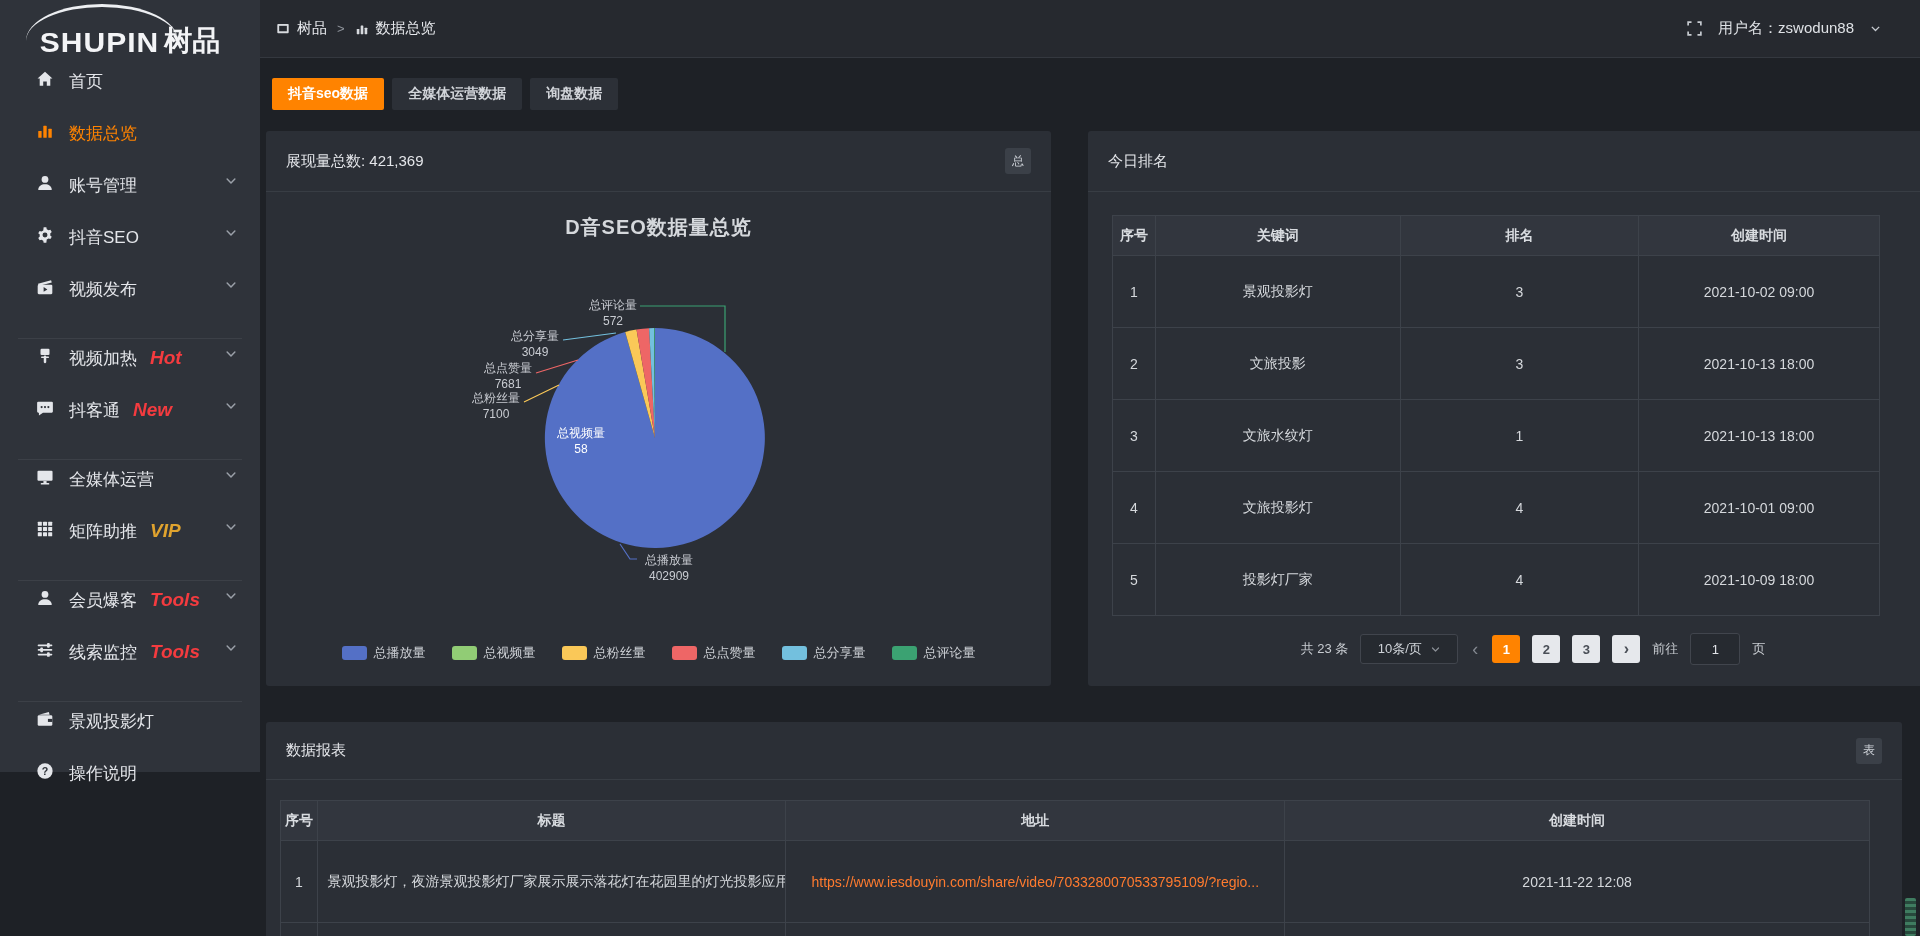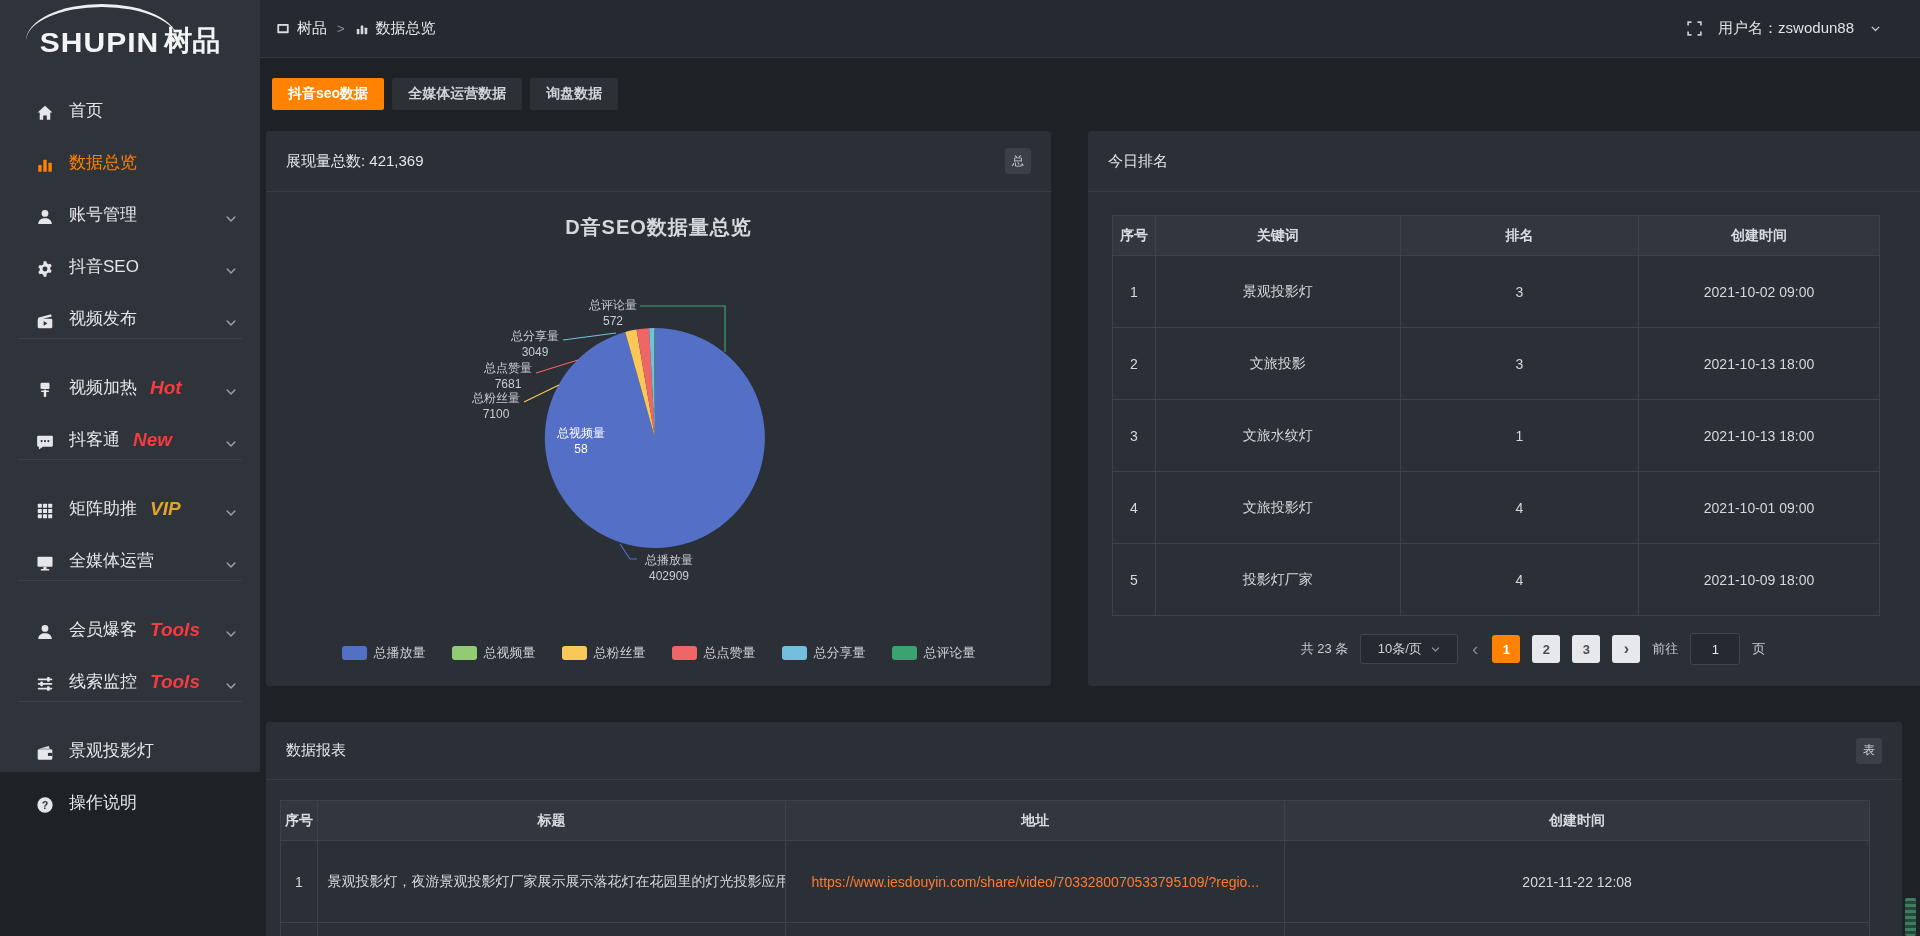--- a/index.html
+++ b/index.html
@@ -7,21 +7,21 @@
        font-family:"Liberation Sans","DejaVu Sans",sans-serif;color:#dcdee2;font-size:14px}
   svg{display:block}
   
   .sidebar{position:absolute;left:0;top:0;width:260px;height:772px;background:#2f333a}
   .logo{height:60px;position:relative;display:flex;align-items:flex-end;justify-content:center;padding-bottom:8px}
   .logo-arc{position:absolute;top:4px;left:26px;width:152px;height:36px;border-top:3px solid #edeff2;
             border-radius:50% 50% 0 0 / 95% 95% 0 0}
   .logo-en{font-size:30px;font-weight:800;color:#f3f4f6;letter-spacing:1px;transform:scaleY(.92)}
   .logo-cn{font-size:28px;font-weight:800;color:#f3f4f6;margin-left:5px}
   .menu{padding-top:2px}
-  .mitem{height:52px;display:flex;align-items:flex-end;padding:0 22px 0 36px;cursor:pointer;color:#e4e6ea}
+  .mitem{height:52px;display:flex;align-items:flex-start;padding:0 22px 0 36px;cursor:pointer;color:#e4e6ea}
   .mitem.active{color:var(--accent,#ff8300)}
   .mitem .ic{width:18px;height:18px;margin-right:15px;flex:none}
   .mitem .lbl{font-size:17px;white-space:nowrap}
   .badge{font-style:italic;font-weight:bold;font-size:19px;margin-left:13px}
   .mchev{width:14px;height:14px;margin-left:auto;color:#9aa0a8;flex:none}
   .mdivider{height:1px;background:#3c4047;margin:8px 18px}
   
   .topbar{position:absolute;left:260px;right:0;top:0;height:57px;background:#26292f;
           border-bottom:1px solid #34383f;display:flex;align-items:center;padding:0 38px 0 16px}
   .crumb{display:flex;align-items:center;gap:7px;font-size:15px;color:#e7e9ed}
@@ -164,43 +164,43 @@
           </svg>
           <span class="lbl">抖客通</span>
           <span class="badge" style="color:#f43b3f">New</span>
           <svg class="mchev" viewBox="0 0 16 16" fill="currentColor">
             <path d="M3.6 5.8 8 10.2 12.4 5.8" fill="none" stroke="currentColor" stroke-width="1.7" stroke-linecap="round" stroke-linejoin="round"></path>
           </svg>
         </div>
         <div class="mdivider"></div>
         <div class="mitem">
           <svg class="ic" viewBox="0 0 16 16" fill="currentColor">
+            <rect x="1.3" y="2.4" width="13.4" height="9" rx="1"></rect>
+            <rect x="6.6" y="11.6" width="2.8" height="1.9"></rect>
+            <rect x="4.2" y="13.4" width="7.6" height="1.3" rx=".5"></rect>
+          </svg>
+          <span class="lbl">全媒体运营</span>
+          <svg class="mchev" viewBox="0 0 16 16" fill="currentColor">
+            <path d="M3.6 5.8 8 10.2 12.4 5.8" fill="none" stroke="currentColor" stroke-width="1.7" stroke-linecap="round" stroke-linejoin="round"></path>
+          </svg>
+        </div>
+        <div class="mitem">
+          <svg class="ic" viewBox="0 0 16 16" fill="currentColor">
             <rect x="1.6" y="1.6" width="3.6" height="3.6" rx=".5"></rect>
             <rect x="6.2" y="1.6" width="3.6" height="3.6" rx=".5"></rect>
             <rect x="10.8" y="1.6" width="3.6" height="3.6" rx=".5"></rect>
             <rect x="1.6" y="6.2" width="3.6" height="3.6" rx=".5"></rect>
             <rect x="6.2" y="6.2" width="3.6" height="3.6" rx=".5"></rect>
             <rect x="10.8" y="6.2" width="3.6" height="3.6" rx=".5"></rect>
             <rect x="1.6" y="10.8" width="3.6" height="3.6" rx=".5"></rect>
             <rect x="6.2" y="10.8" width="3.6" height="3.6" rx=".5"></rect>
             <rect x="10.8" y="10.8" width="3.6" height="3.6" rx=".5"></rect>
           </svg>
           <span class="lbl">矩阵助推</span>
           <span class="badge" style="color:#e0a32e">VIP</span>
-          <svg class="mchev" viewBox="0 0 16 16" fill="currentColor">
-            <path d="M3.6 5.8 8 10.2 12.4 5.8" fill="none" stroke="currentColor" stroke-width="1.7" stroke-linecap="round" stroke-linejoin="round"></path>
-          </svg>
-        </div>
-        <div class="mitem">
-          <svg class="ic" viewBox="0 0 16 16" fill="currentColor">
-            <rect x="1.3" y="2.4" width="13.4" height="9" rx="1"></rect>
-            <rect x="6.6" y="11.6" width="2.8" height="1.9"></rect>
-            <rect x="4.2" y="13.4" width="7.6" height="1.3" rx=".5"></rect>
-          </svg>
-          <span class="lbl">全媒体运营</span>
           <svg class="mchev" viewBox="0 0 16 16" fill="currentColor">
             <path d="M3.6 5.8 8 10.2 12.4 5.8" fill="none" stroke="currentColor" stroke-width="1.7" stroke-linecap="round" stroke-linejoin="round"></path>
           </svg>
         </div>
         <div class="mdivider"></div>
         <div class="mitem">
           <svg class="ic" viewBox="0 0 16 16" fill="currentColor">
             <circle cx="8" cy="4.8" r="3"></circle>
             <path d="M2 14.2C2 10.9 4.7 9.2 8 9.2s6 1.7 6 5Z"></path>
           </svg>

